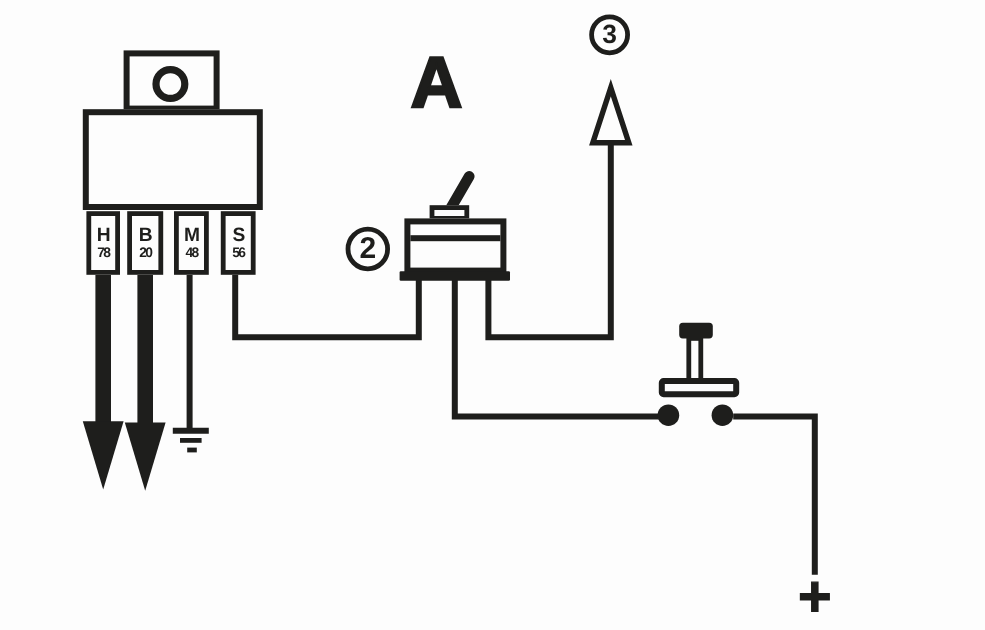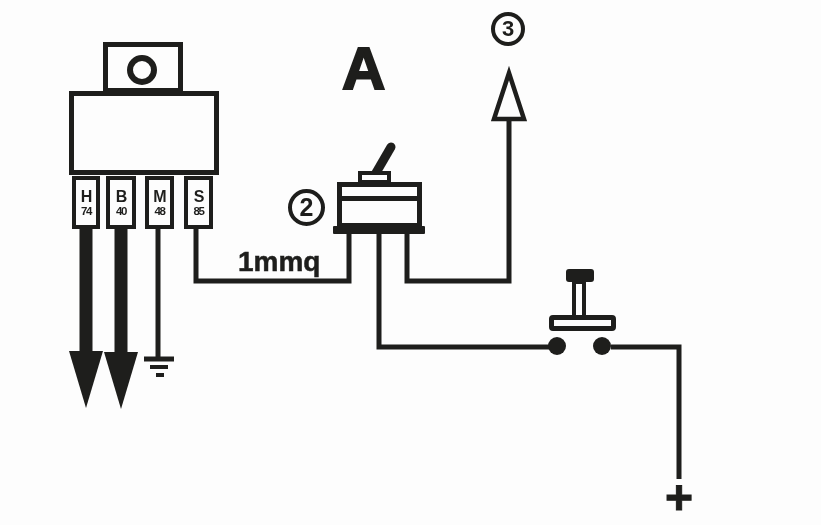--- a/index.html
+++ b/index.html
@@ -90,33 +90,33 @@
     </g>
   </svg>
 
   <div>
     <div class="abs relay-tab"></div>
     <div class="abs relay-hole"></div>
     <div class="abs relay-body"></div>
 
     <div class="abs term term1">
       <span class="t-letter">H</span>
-      <span class="t-num">74</span>
+      <span class="t-num">78</span>
     </div>
     <div class="abs term term2">
       <span class="t-letter">B</span>
-      <span class="t-num">40</span>
+      <span class="t-num">20</span>
     </div>
     <div class="abs term term3">
       <span class="t-letter">M</span>
       <span class="t-num">48</span>
     </div>
     <div class="abs term term4">
       <span class="t-letter">S</span>
-      <span class="t-num">85</span>
+      <span class="t-num">56</span>
     </div>
   </div>
 
   <div>
     <div class="abs sw-bushing"></div>
     <div class="abs sw-body"></div>
     <div class="abs sw-stripe"></div>
     <div class="abs sw-base"></div>
   </div>
 
@@ -129,16 +129,15 @@
   </div>
 
   <div class="abs badge badge2">
     <span>2</span>
   </div>
   <div class="abs badge badge3">
     <span>3</span>
   </div>
 
   <div class="abs label-a">A</div>
-  <div class="abs label-gauge">1mmq</div>
   <div class="abs label-plus">+</div>
 
 </div>
 
 </body></html>

